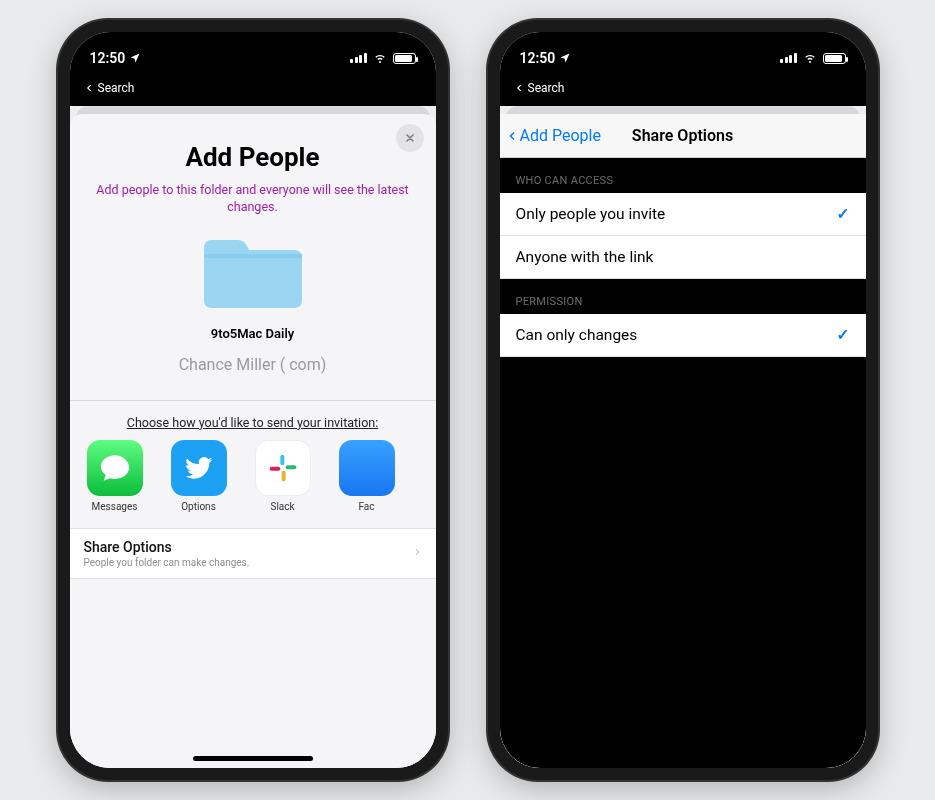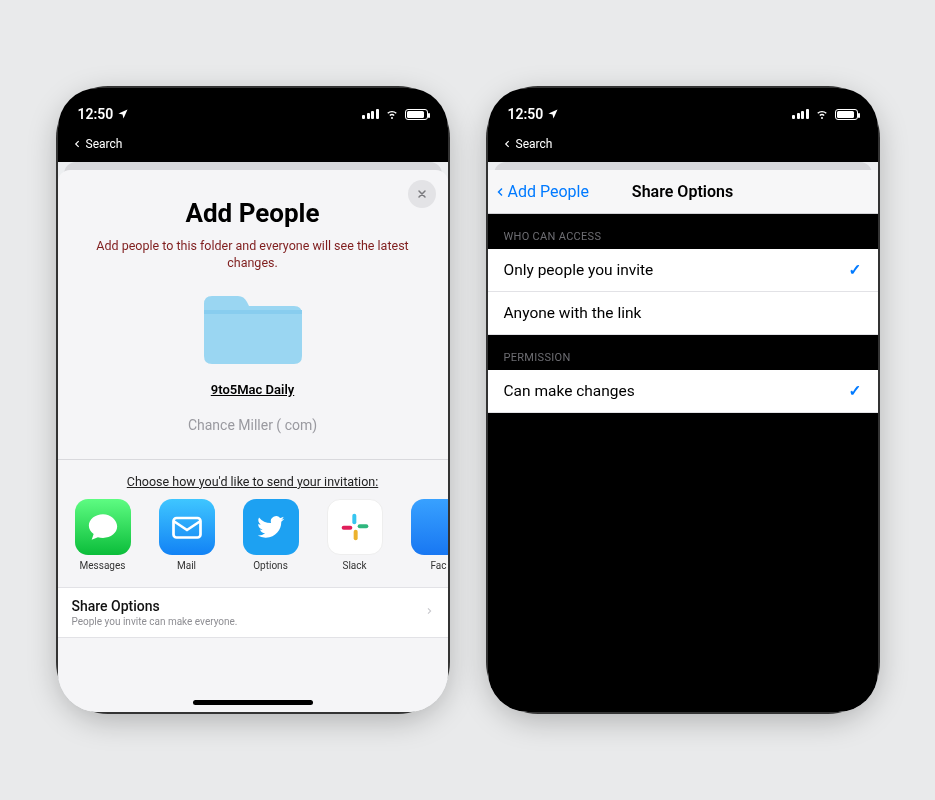--- a/index.html
+++ b/index.html
@@ -8,23 +8,24 @@
     font-family: -apple-system, BlinkMacSystemFont, "Segoe UI", Roboto, Helvetica, Arial, sans-serif;
     width: 935px;
     height: 800px;
     display: flex;
     justify-content: center;
     align-items: center;
     gap: 40px;
   }
   .phone {
     width: 390px;
-    height: 624px;
+    height: 760px;
     background: #1a1a1a;
     border-radius: 50px;
+    padding: 12px;
     box-shadow: 0 0 0 2px #333, 0 8px 30px rgba(0,0,0,.25);
     position: relative;
   }
   .screen {
     width: 100%;
     height: 100%;
     background: #f2f2f7;
     border-radius: 40px;
     overflow: hidden;
     position: relative;
@@ -95,24 +96,24 @@
     position:absolute;
     top:10px; right:12px;
     width:28px; height:28px;
     border-radius:50%;
     background:#e3e3e6;
     display:flex; align-items:center; justify-content:center;
     color:#7a7a7e;
   }
   .hero { text-align:center; padding: 28px 26px 12px; }
   .hero h1 { font-size:26px; font-weight:700; margin-bottom:10px; }
-  .hero p { font-size:12.5px; color:#7f1d1d; line-height:1.35; }
+  .hero p { font-size:12.5px; color:#a21caf; line-height:1.35; }
   .folder-icon { width:110px; height:82px; margin: 14px auto 10px; }
-  .folder-name { font-size:13px; font-weight:600;text-decoration:underline; }
-  .folder-owner { font-size:14px; color:#9a9aa0; margin-top:20px; }
+  .folder-name { font-size:13px; font-weight:600; }
+  .folder-owner { font-size:16px; color:#9a9aa0; margin-top:14px; }
   .section-div { border-top:1px solid #d9d9dd; margin-top:14px; }
   .choose-label { text-align:center; font-size:12.5px; padding:14px 10px 10px; color:#222;text-decoration:underline; }
   .apps-row { display:flex; gap:22px; padding: 0 14px 10px; overflow:hidden; }
   .app { width:62px; flex:none; text-align:center; }
   .app .tile { width:56px; height:56px; border-radius:13px; margin:0 auto 5px; display:flex; align-items:center; justify-content:center; }
   .app .label { font-size:10px; color:#333; }
   .options-row {
     background:#fff;
     border-top:1px solid #e2e2e6;
     border-bottom:1px solid #e2e2e6;
@@ -217,29 +218,20 @@
         <div class="apps-row">
           <div class="app">
             <div class="tile" style="background:linear-gradient(#5efc82,#0bbd3a)">
               <svg width="34" height="34" viewBox="0 0 24 24" fill="#fff">
                   <path d="M12 3C6.5 3 2 6.6 2 11c0 2.4 1.3 4.5 3.4 6L4 21l4.4-1.8c1.1.3 2.3.5 3.6.5 5.5 0 10-3.6 10-8S17.5 3 12 3z"></path>
                 </svg>
             </div>
             <div class="label">Messages</div>
           </div>
           <div class="app">
-            <div class="tile" style="background:linear-gradient(#3fc6ff,#1282f5)">
-              <svg width="36" height="36" viewBox="0 0 24 24" fill="none" stroke="#fff" stroke-width="1.8">
-                  <rect x="3" y="6" width="18" height="13" rx="2"></rect>
-                  <path d="M3 8l9 6 9-6"></path>
-                </svg>
-            </div>
-            <div class="label">Mail</div>
-          </div>
-          <div class="app">
             <div class="tile" style="background:#1da1f2">
               <svg width="32" height="32" viewBox="0 0 24 24" fill="#fff">
                   <path d="M22 5.9a8 8 0 01-2.3.6 4 4 0 001.8-2.2 8 8 0 01-2.6 1 4 4 0 00-6.9 3.7A11.4 11.4 0 013 4.8a4 4 0 001.3 5.4 4 4 0 01-1.9-.5v.1a4 4 0 003.3 4 4 4 0 01-1.9.1 4 4 0 003.8 2.8A8.1 8.1 0 012 18.4 11.4 11.4 0 008.2 20c7.4 0 11.5-6.2 11.5-11.5v-.5A8 8 0 0022 5.9z"></path>
                 </svg>
             </div>
             <div class="label">Options</div>
           </div>
           <div class="app">
             <div class="tile" style="background:#fff;border:1px solid #eee">
               <svg width="32" height="32" viewBox="0 0 24 24">
@@ -253,21 +245,21 @@
           </div>
           <div class="app">
             <div class="tile" style="background:linear-gradient(#38a1ff,#1877f2)"></div>
             <div class="label">Fac</div>
           </div>
         </div>
 
         <div class="options-row">
           <div>
             <div class="t1">Share Options</div>
-            <div class="t2">People you invite can make everyone.</div>
+            <div class="t2">People you folder can make changes.</div>
           </div>
           <span class="chev">
             <svg width="9" height="14" viewBox="0 0 24 24" fill="currentColor">
                 <path d="M9 4l8 8-8 8-2-2 6-6-6-6z"></path>
               </svg>
           </span>
         </div>
 
         <div class="home-ind"></div>
       </div>
@@ -327,21 +319,21 @@
           <div class="cell">
             <span>Only people you invite</span>
             <span class="check">✓</span>
           </div>
           <div class="cell">
             <span>Anyone with the link</span>
           </div>
 
           <div class="group-header">PERMISSION</div>
           <div class="cell">
-            <span>Can make changes</span>
+            <span>Can only changes</span>
             <span class="check">✓</span>
           </div>
         </div>
 
         <div class="home-ind"></div>
       </div>
     </div>
   </div>
 </div>
 

